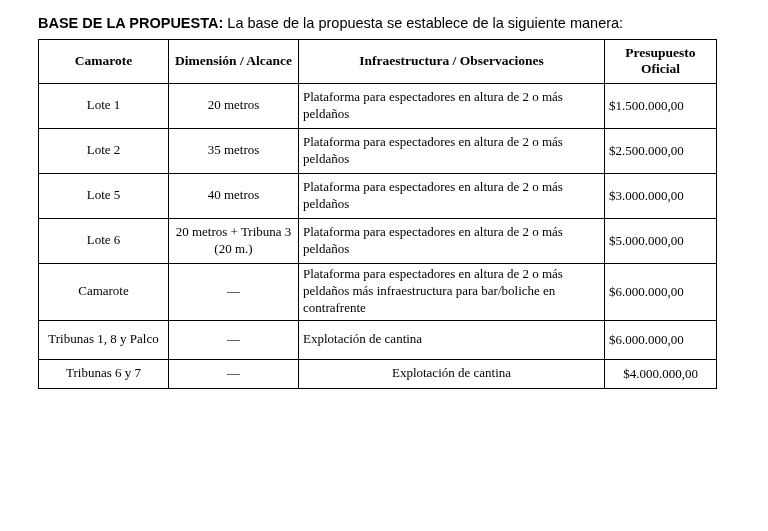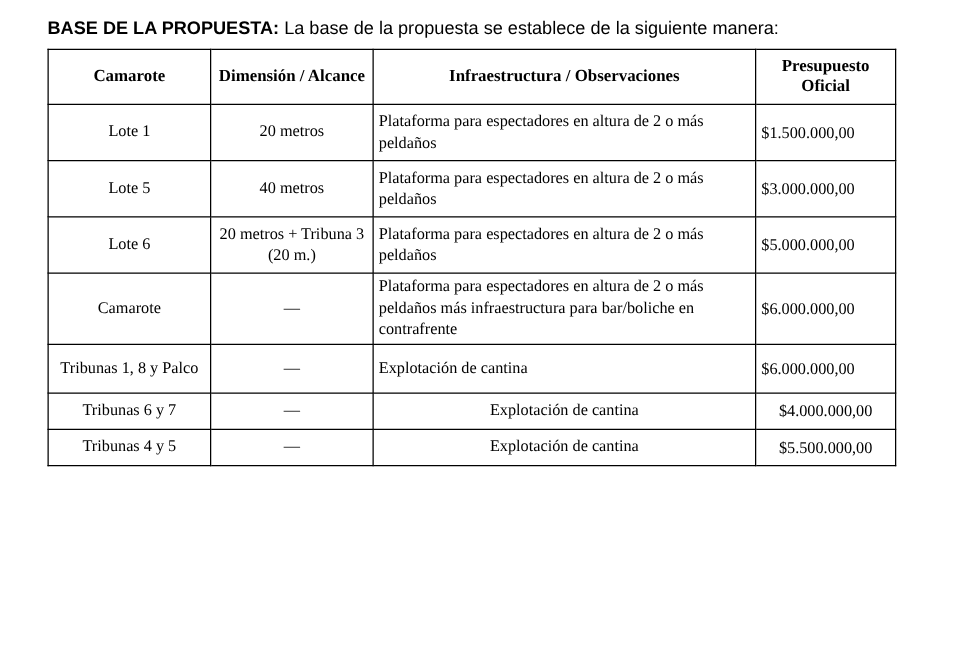--- a/index.html
+++ b/index.html
@@ -104,20 +104,26 @@
       </tr>
     </thead>
     <tbody>
       <tr class="r-tall">
         <td class="space">Lote 1</td>
         <td class="dim">20 metros</td>
         <td class="infra">Plataforma para espectadores en altura de 2 o más peldaños</td>
         <td class="budget">$1.500.000,00</td>
       </tr>
       <tr class="r-tall">
+        <td class="space">Lote 2</td>
+        <td class="dim">35 metros</td>
+        <td class="infra">Plataforma para espectadores en altura de 2 o más peldaños</td>
+        <td class="budget">$2.500.000,00</td>
+      </tr>
+      <tr class="r-tall">
         <td class="space">Lote 5</td>
         <td class="dim">40 metros</td>
         <td class="infra">Plataforma para espectadores en altura de 2 o más peldaños</td>
         <td class="budget">$3.000.000,00</td>
       </tr>
       <tr class="r-tall">
         <td class="space">Lote 6</td>
         <td class="dim">20 metros + Tribuna 3 (20 m.)</td>
         <td class="infra">Plataforma para espectadores en altura de 2 o más peldaños</td>
         <td class="budget">$5.000.000,00</td>
@@ -133,22 +139,16 @@
         <td class="dim">—</td>
         <td class="infra">Explotación de cantina</td>
         <td class="budget">$6.000.000,00</td>
       </tr>
       <tr class="r-short">
         <td class="space">Tribunas 6 y 7</td>
         <td class="dim">—</td>
         <td class="infra">Explotación de cantina</td>
         <td class="budget">$4.000.000,00</td>
       </tr>
-      <tr class="r-short">
-        <td class="space">Tribunas 4 y 5</td>
-        <td class="dim">—</td>
-        <td class="infra">Explotación de cantina</td>
-        <td class="budget">$5.500.000,00</td>
-      </tr>
     </tbody>
   </table>
 
 </div>
 
 </body></html>

